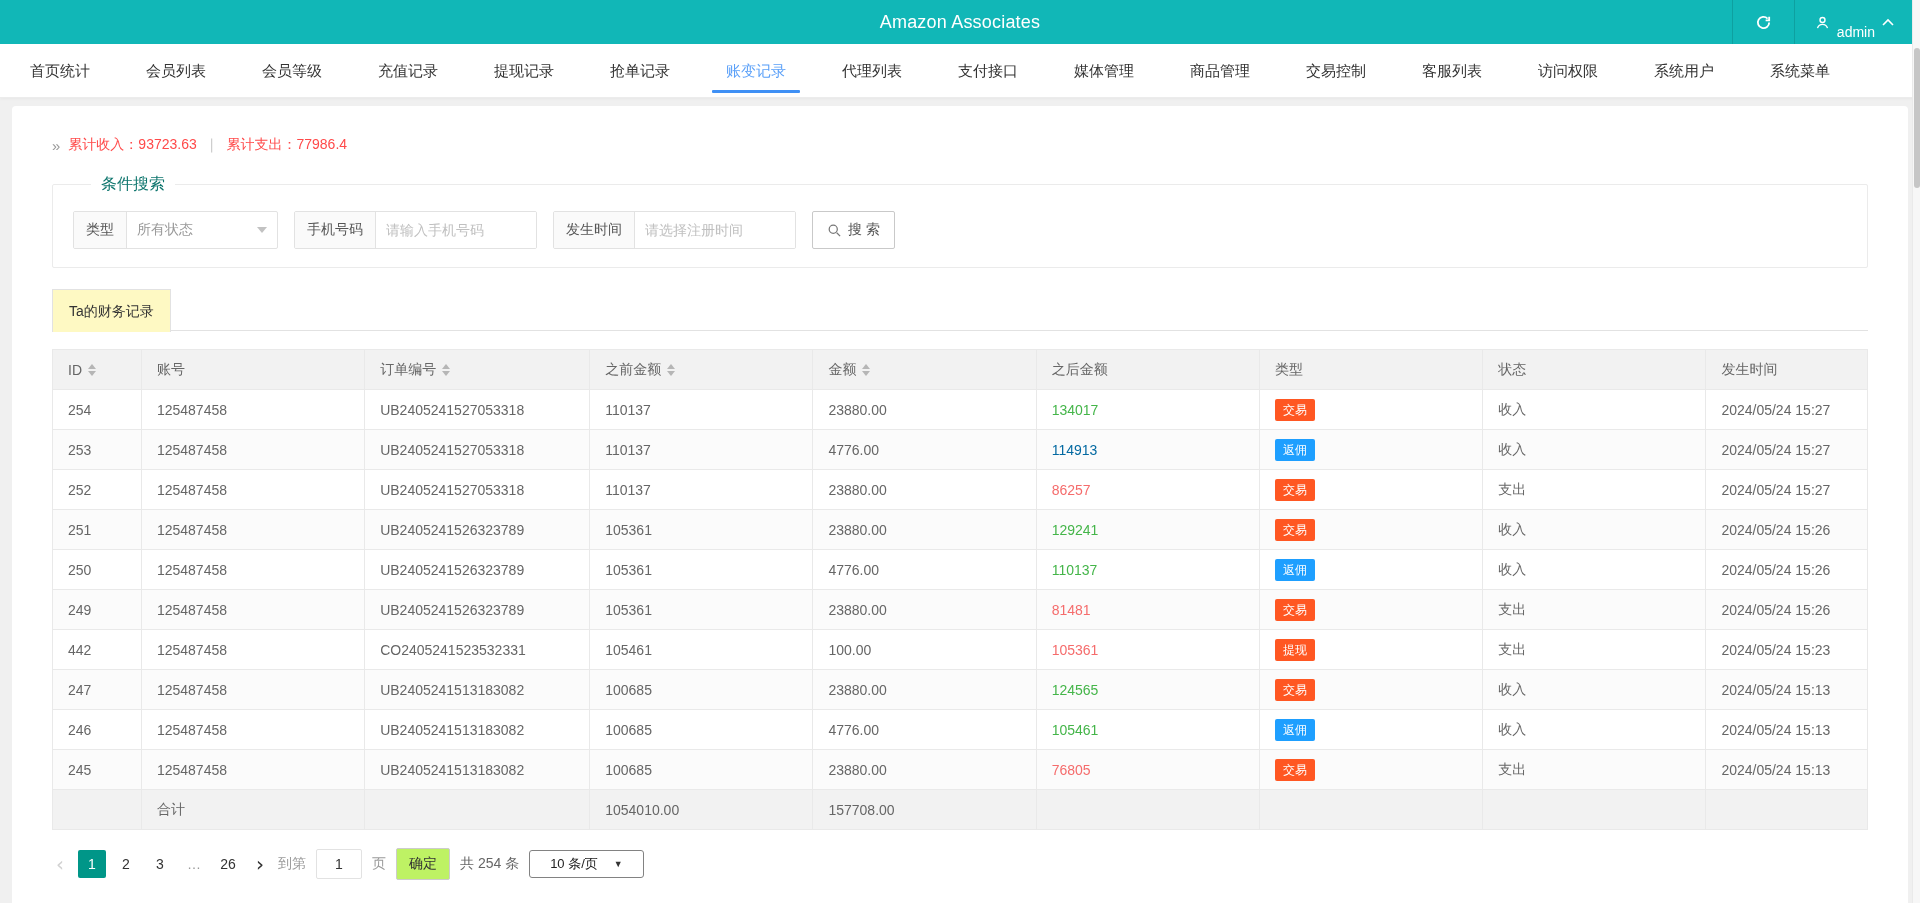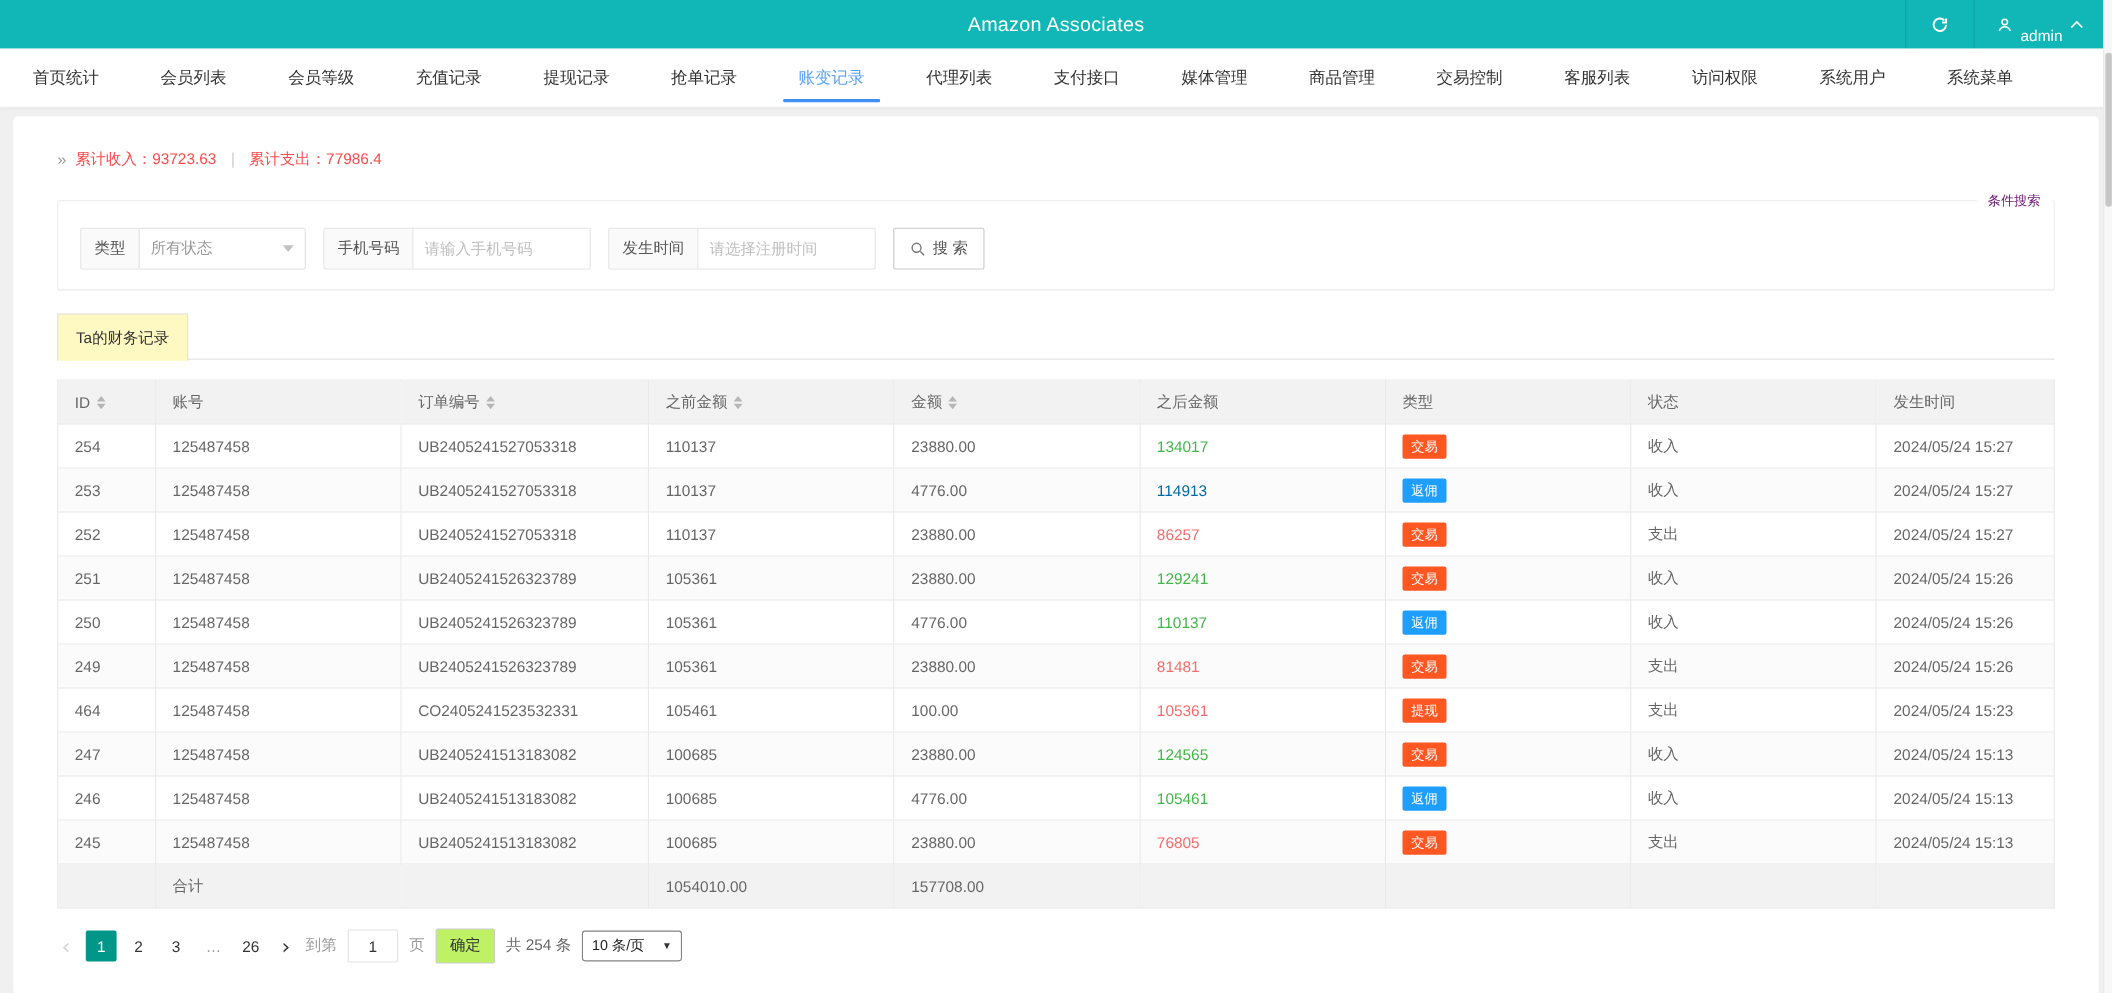--- a/index.html
+++ b/index.html
@@ -30,21 +30,21 @@
   .panel { background:#fff; margin:8px 12px 18px; border-radius:4px;
     padding:30px 40px 28px; min-height:770px; }
 
   .stats { display:flex; align-items:center; gap:8px; font-size:14px; }
   .stats .arrows { color:#9a9a9a; font-size:15px; }
   .stats .sep { color:#bbb; }
 
   
   fieldset.filter { border:1px solid #ebebeb; border-radius:2px; margin-top:20px;
     padding:16px 20px 18px; }
-  fieldset.filter legend { margin-left:18px; padding:0 10px; font-size:12px; color:#701a75;text-align:right; }
+  fieldset.filter legend { margin-left:18px; padding:0 10px; font-size:16px; color:#0f766e; }
   .filter-row { display:flex; align-items:center; gap:16px; }
   .fgroup { display:flex; align-items:stretch; height:38px; border:1px solid #e2e2e2;
     border-radius:2px; background:#fff; overflow:hidden; }
   .flabel { display:flex; align-items:center; padding:0 12px; background:#fafafa;
     border-right:1px solid #e2e2e2; font-size:14px; color:#555; white-space:nowrap; }
   .fselect { display:flex; align-items:center; justify-content:space-between;
     width:150px; padding:0 10px; cursor:pointer; font-size:14px; color:#999; }
   .caret-down { width:0; height:0; border-left:5px solid transparent;
     border-right:5px solid transparent; border-top:6px solid #c2c2c2; }
   .fgroup input { border:0; outline:none; width:160px; padding:0 10px; font-size:14px;
@@ -85,21 +85,21 @@
   .page-arrow.next { color:#333; cursor:pointer; }
   .pages { display:inline-flex; align-items:center; gap:6px; }
   .page-num { min-width:28px; height:28px; line-height:28px; text-align:center;
     padding:0 6px; border-radius:2px; cursor:pointer; }
   .jump-label { color:#9a9a9a; }
   .jump-input { width:46px; height:30px; border:1px solid #e2e2e2; border-radius:2px;
     text-align:center; font-size:14px; color:#333; outline:none; font-family:inherit; }
   .confirm-btn { height:32px; padding:0 12px; background:#bef264; border:1px solid #ccc;
     border-radius:2px; font-size:14px; color:#333; cursor:pointer; font-family:inherit; }
   .total-count { color:#666; }
-  .page-size { display:flex; align-items:center; gap:16px; height:28px; padding:0 8px;
+  .page-size { display:flex; align-items:center; gap:16px; height:28px; padding:0 20px;
     border:1px solid #828282; border-radius:3px; font-size:13px; color:#222;
     background:#fff; cursor:pointer; }
   .page-size .vcaret { font-size:9px; color:#333; }
 
   
   .scrollbar { position:fixed; top:0; right:0; bottom:0; width:8px; background:#f7f7f7;
     border-left:1px solid #eaeaea; z-index:50; }
   .scrollbar .thumb { position:absolute; top:48px; left:1px; width:6px; height:140px;
     background:#c6c6c6; border-radius:3px; }
 
@@ -439,21 +439,21 @@
             <span style="color: rgb(245, 108, 108);">81481</span>
           </td>
           <td>
             <span class="badge" style="background-color: rgb(255, 87, 34);">交易</span>
           </td>
           <td>支出</td>
           <td>2024/05/24 15:26</td>
         </tr>
 
         <tr>
-          <td>464</td>
+          <td>442</td>
           <td>125487458</td>
           <td>CO2405241523532331</td>
           <td>105461</td>
           <td>100.00</td>
           <td>
             <span style="color: rgb(245, 108, 108);">105361</span>
           </td>
           <td>
             <span class="badge" style="background-color: rgb(255, 87, 34);">提现</span>
           </td>

